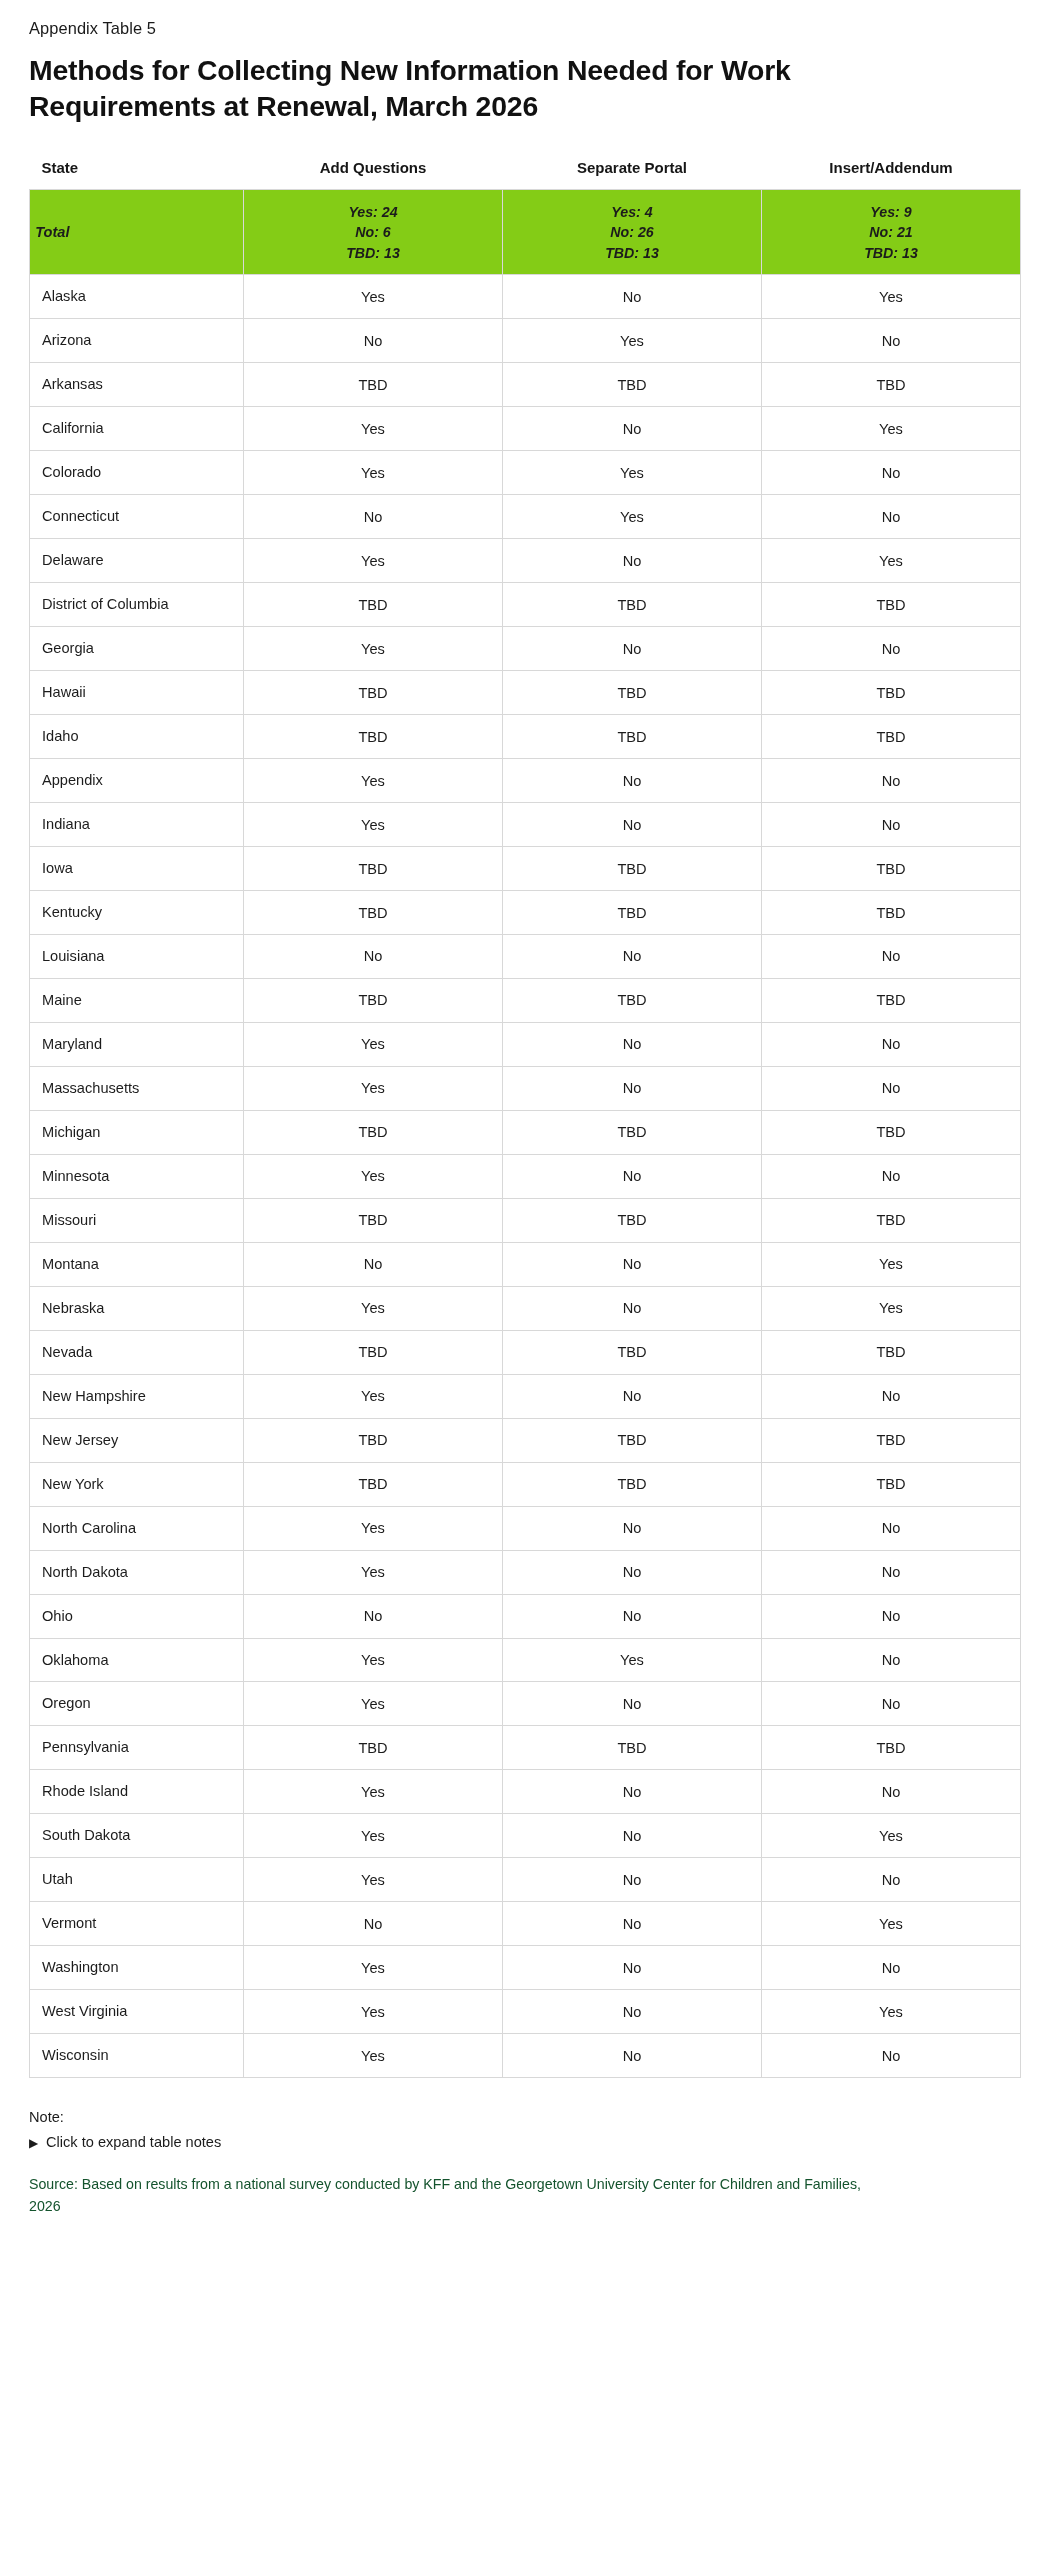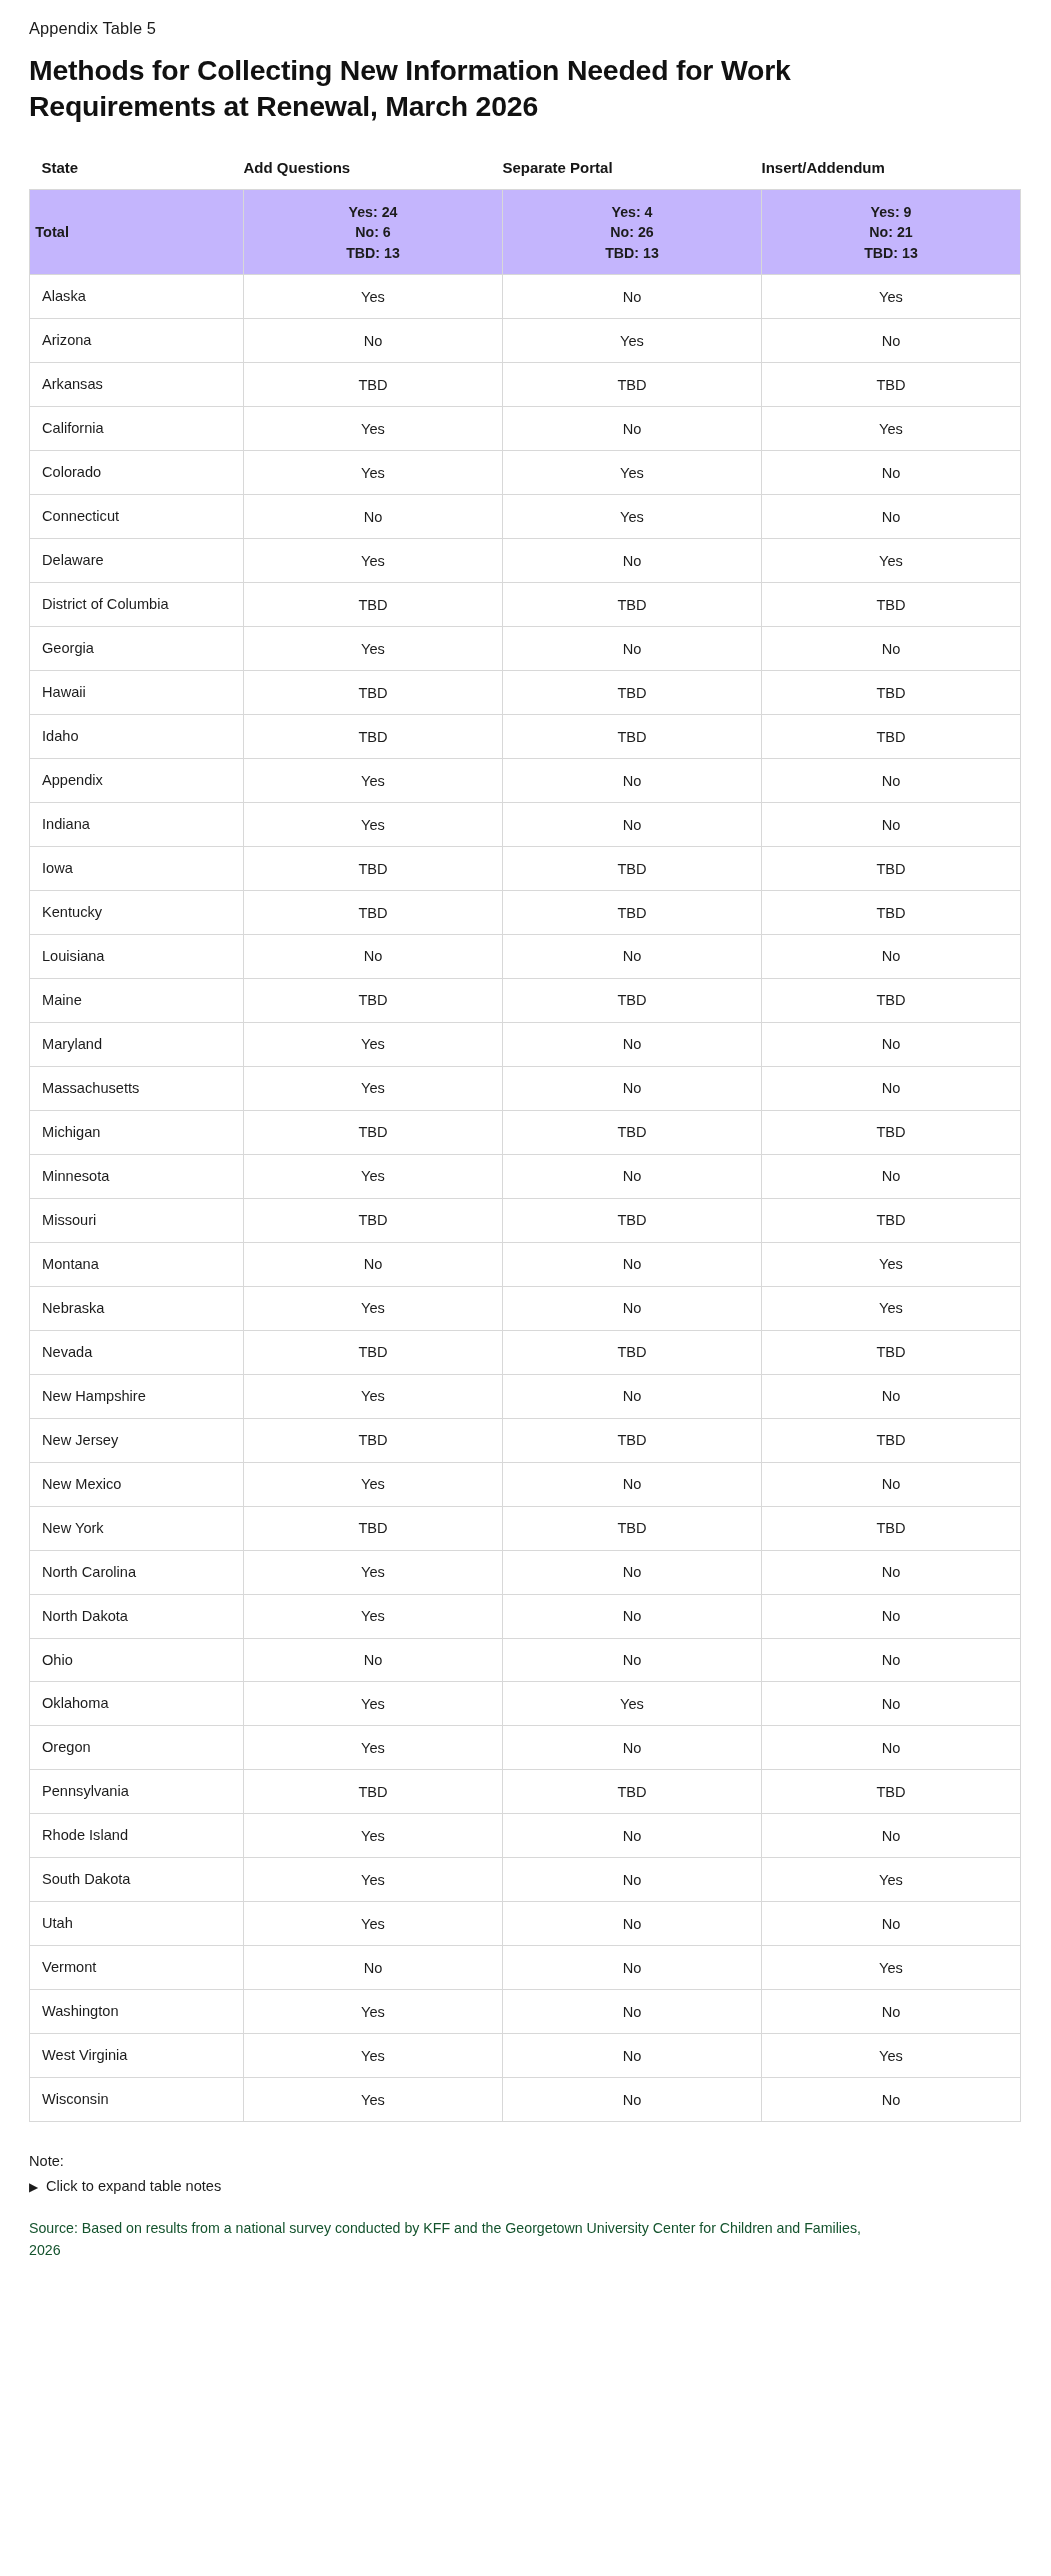--- a/index.html
+++ b/index.html
@@ -38,21 +38,21 @@
     table-layout: fixed;
   }
   table.data col.c-state { width: 214px; }
   table.data col.c-val   { width: 259px; }
 
   thead th {
     font-size: 15px;
     font-weight: bold;
     color: #161616;
     padding: 0 0 13.8px 0;
-    text-align: left;
+    text-align: center;
     vertical-align: bottom;
     border: none;
   }
   thead th.state-head {
     text-align: left;
     padding-left: 12px;
   }
   tbody td {
     font-size: 14.6px;
     color: #1c1c1c;
@@ -64,25 +64,26 @@
     border-right: 0.9px solid #d8d8d8;
     vertical-align: middle;
   }
   tbody td.state {
     text-align: left;
     padding-left: 12px;
     padding-right: 10px;
     line-height: 1.3;
   }
   tbody tr.total-row td {
-    background: #c4b5fd;
+    background: #84cc16;
     font-weight: bold;
     font-size: 14.2px;
     padding: 11.2px 5.2px;
     line-height: 1.45;
+    font-style: italic;
   }
   tbody tr.total-row td.state {
     font-weight: bold;
     font-size: 14.6px;
   }
   .total-lines span { display: block; }
 
   .notes {
     margin-top: 29px;
     font-size: 14.6px;
@@ -314,26 +315,20 @@
           <td>No</td>
           <td>No</td>
         </tr>
         <tr>
           <td class="state">New Jersey</td>
           <td>TBD</td>
           <td>TBD</td>
           <td>TBD</td>
         </tr>
         <tr>
-          <td class="state">New Mexico</td>
-          <td>Yes</td>
-          <td>No</td>
-          <td>No</td>
-        </tr>
-        <tr>
           <td class="state">New York</td>
           <td>TBD</td>
           <td>TBD</td>
           <td>TBD</td>
         </tr>
         <tr>
           <td class="state">North Carolina</td>
           <td>Yes</td>
           <td>No</td>
           <td>No</td>

